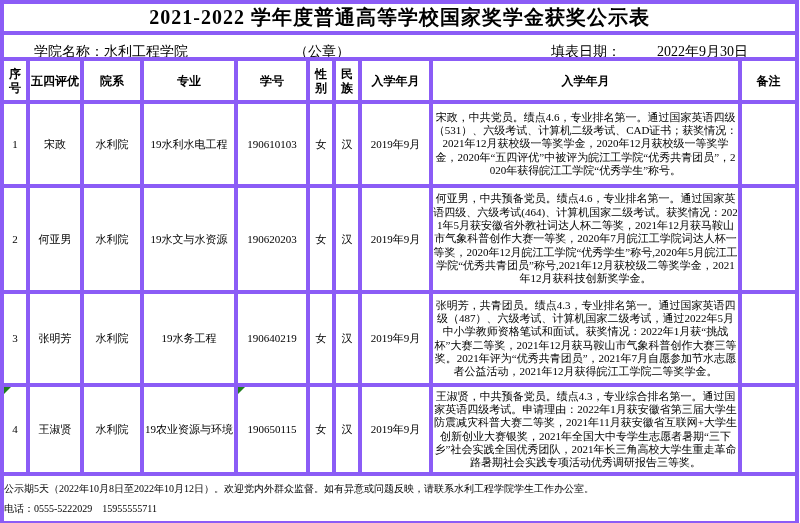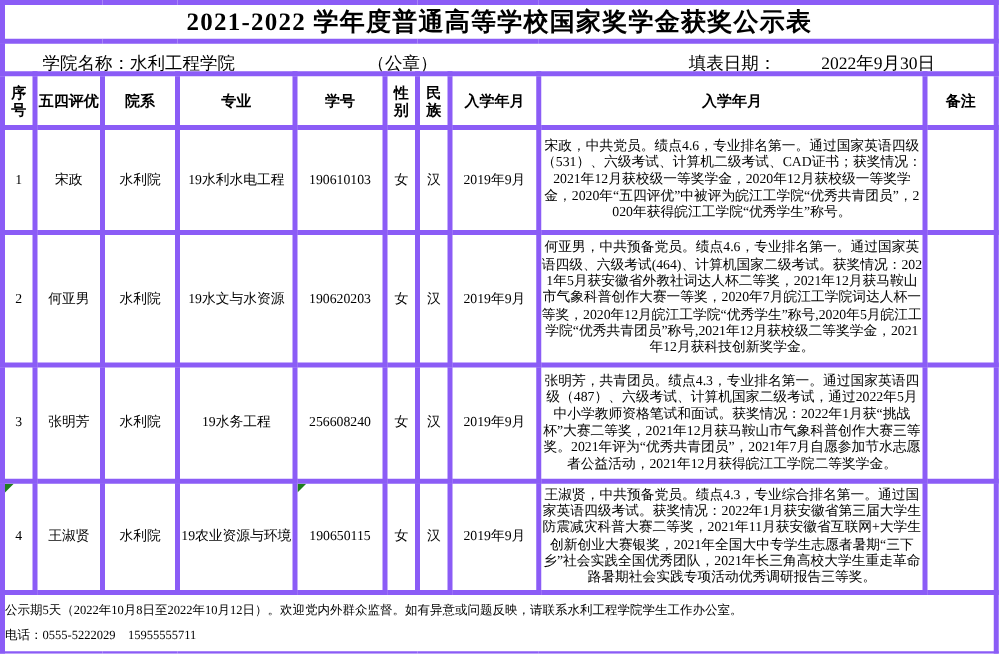--- a/index.html
+++ b/index.html
@@ -126,21 +126,21 @@
       <td class="data-cell">2019年9月</td>
       <td class="reason-cell">何亚男，中共预备党员。绩点4.6，专业排名第一。通过国家英语四级、六级考试(464)、计算机国家二级考试。获奖情况：2021年5月获安徽省外教社词达人杯二等奖，2021年12月获马鞍山市气象科普创作大赛一等奖，2020年7月皖江工学院词达人杯一等奖，2020年12月皖江工学院“优秀学生”称号,2020年5月皖江工学院“优秀共青团员”称号,2021年12月获校级二等奖学金，2021年12月获科技创新奖学金。</td>
       <td class="remark-cell"></td>
     </tr>
 
     <tr class="r3">
       <td class="data-cell">3</td>
       <td class="data-cell">张明芳</td>
       <td class="data-cell">水利院</td>
       <td class="data-cell">19水务工程</td>
-      <td class="data-cell">256608240</td>
+      <td class="data-cell">190640219</td>
       <td class="data-cell">女</td>
       <td class="data-cell">汉</td>
       <td class="data-cell">2019年9月</td>
       <td class="reason-cell">张明芳，共青团员。绩点4.3，专业排名第一。通过国家英语四级（487）、六级考试、计算机国家二级考试，通过2022年5月中小学教师资格笔试和面试。获奖情况：2022年1月获“挑战杯”大赛二等奖，2021年12月获马鞍山市气象科普创作大赛三等奖。2021年评为“优秀共青团员”，2021年7月自愿参加节水志愿者公益活动，2021年12月获得皖江工学院二等奖学金。</td>
       <td class="remark-cell"></td>
     </tr>
 
     <tr class="r4">
       <td class="data-cell rel">
         <span class="tri"></span>
@@ -149,21 +149,21 @@
       <td class="data-cell">王淑贤</td>
       <td class="data-cell">水利院</td>
       <td class="data-cell">19农业资源与环境</td>
       <td class="data-cell rel">
         <span class="tri"></span>
         <span>190650115</span>
       </td>
       <td class="data-cell">女</td>
       <td class="data-cell">汉</td>
       <td class="data-cell">2019年9月</td>
-      <td class="reason-cell">王淑贤，中共预备党员。绩点4.3，专业综合排名第一。通过国家英语四级考试。获奖情况：2022年1月获安徽省第三届大学生防震减灾科普大赛二等奖，2021年11月获安徽省互联网+大学生创新创业大赛银奖，2021年全国大中专学生志愿者暑期“三下乡”社会实践全国优秀团队，2021年长三角高校大学生重走革命路暑期社会实践专项活动优秀调研报告三等奖。</td>
+      <td class="reason-cell">王淑贤，中共预备党员。绩点4.3，专业综合排名第一。通过国家英语四级考试。申请理由：2022年1月获安徽省第三届大学生防震减灾科普大赛二等奖，2021年11月获安徽省互联网+大学生创新创业大赛银奖，2021年全国大中专学生志愿者暑期“三下乡”社会实践全国优秀团队，2021年长三角高校大学生重走革命路暑期社会实践专项活动优秀调研报告三等奖。</td>
       <td class="remark-cell"></td>
     </tr>
 
     <tr class="foot-row">
       <td class="foot-cell" colspan="10">
         <div>公示期5天（2022年10月8日至2022年10月12日）。欢迎党内外群众监督。如有异意或问题反映，请联系水利工程学院学生工作办公室。</div>
         <div>电话：0555-5222029　15955555711</div>
       </td>
     </tr>
   </tbody>

